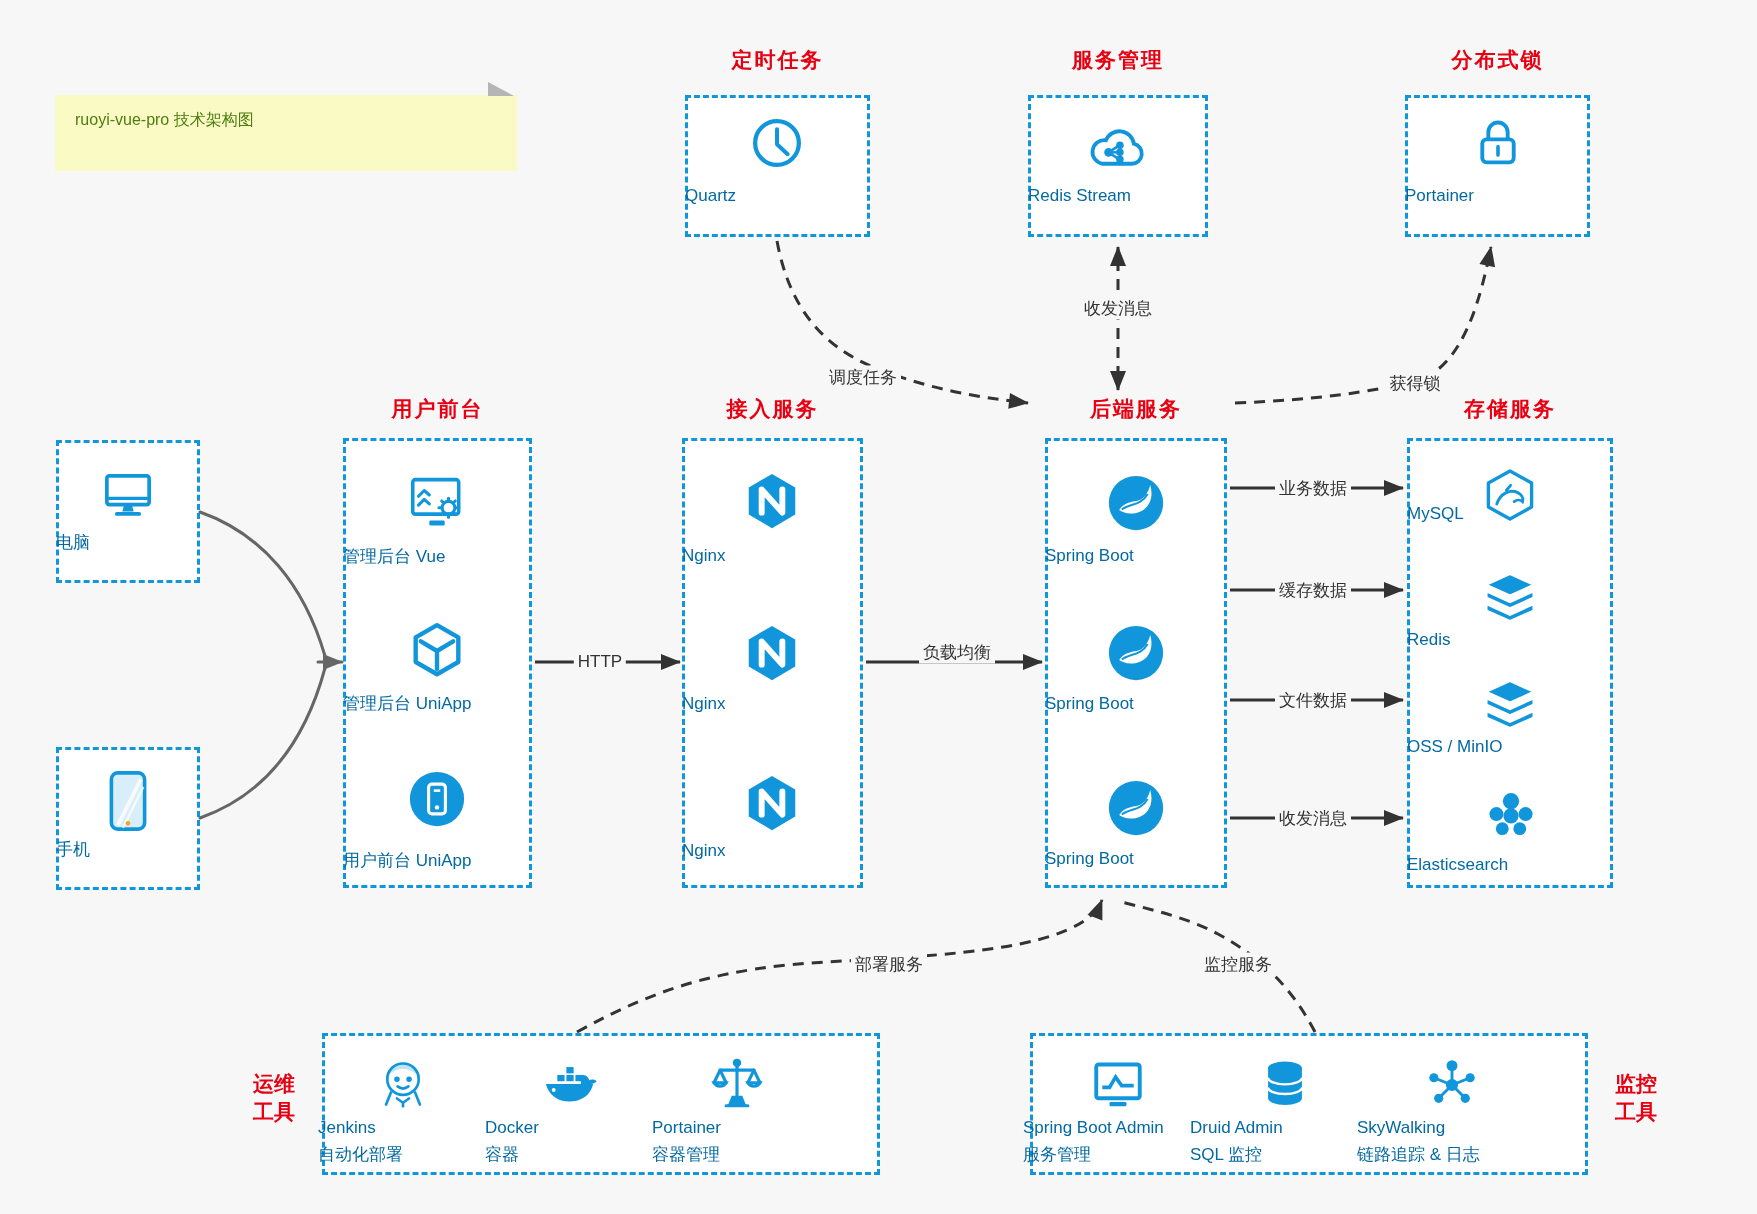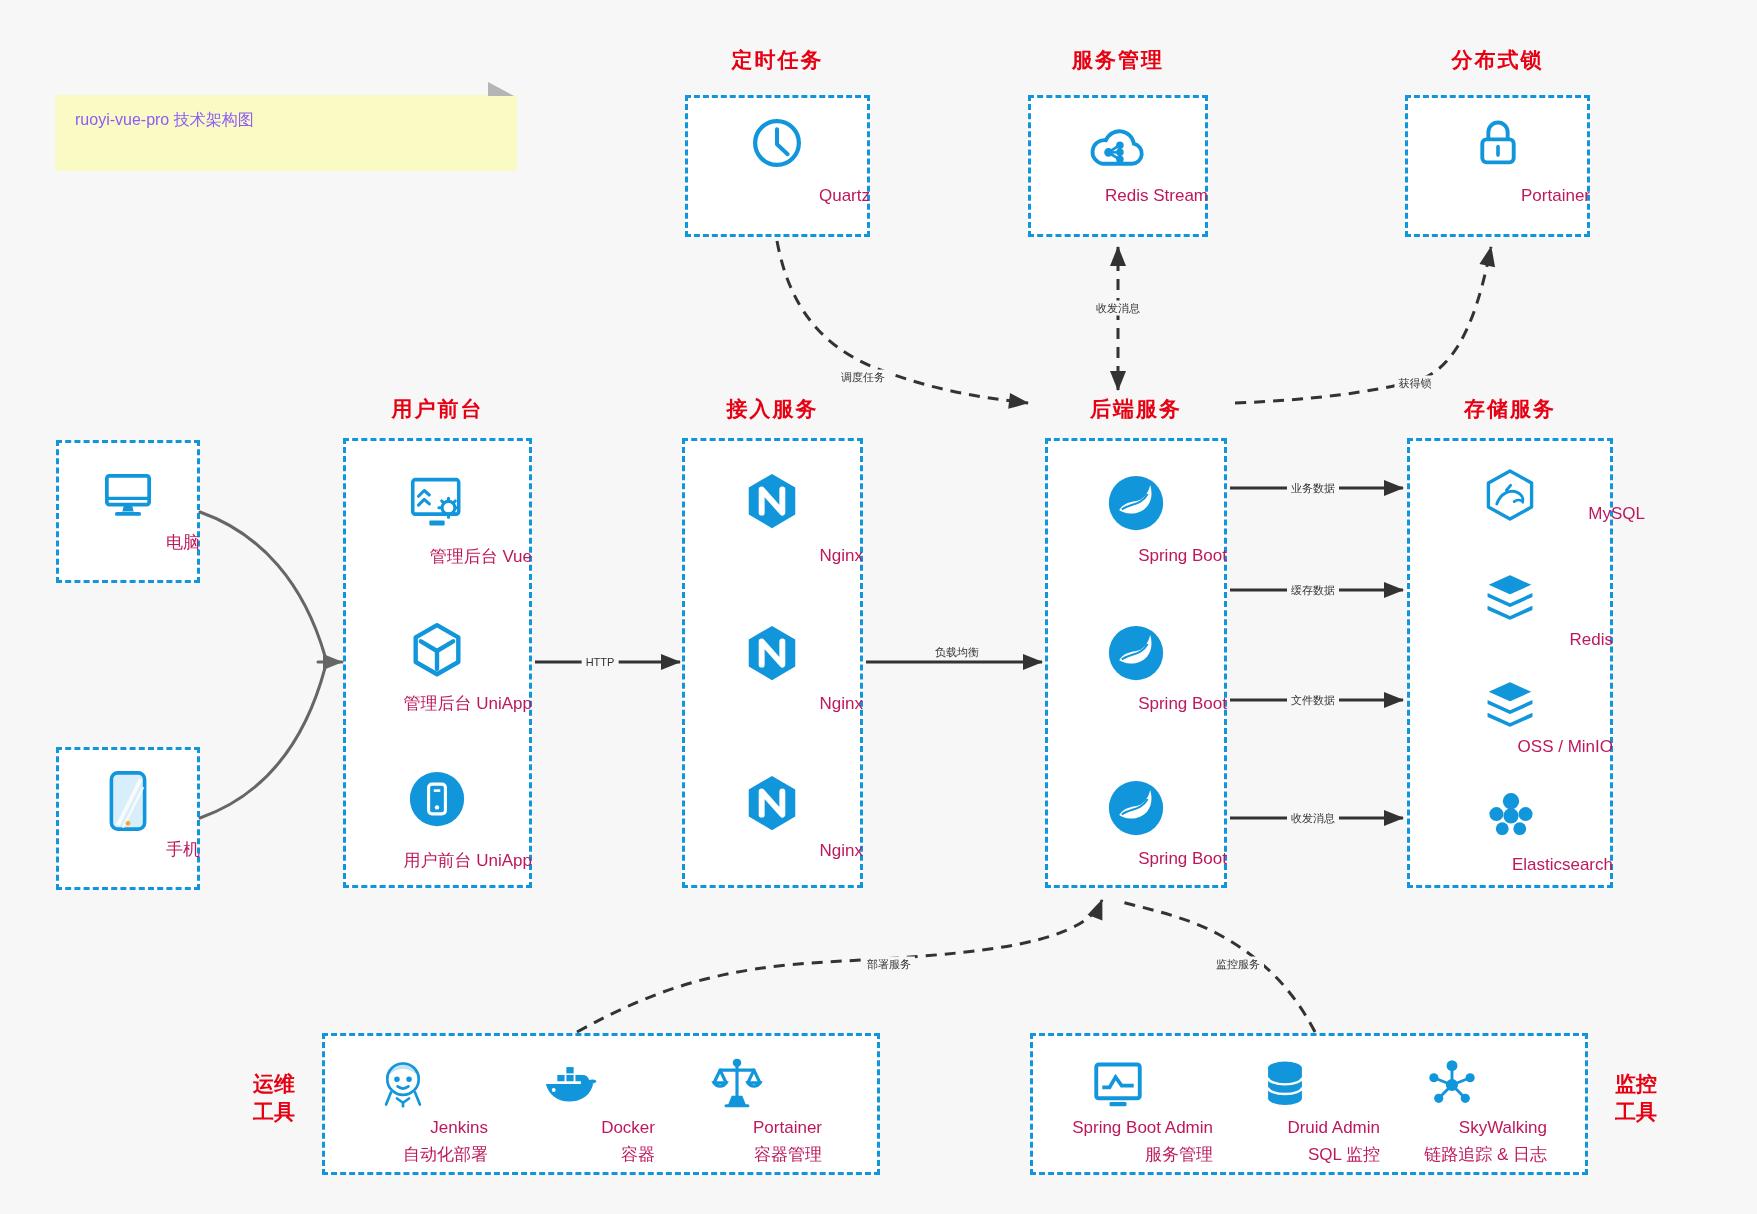--- a/index.html
+++ b/index.html
@@ -2,25 +2,25 @@
 <html style="--accent: #1296db; --red: #e60012; --bg: #f7f7f8; --note: #fafac5;"><head>
 <meta charset="utf-8">
 <style>
   html,body{margin:0;padding:0}
   body{font-family:"Liberation Sans","DejaVu Sans",sans-serif;background:#eee}
   #canvas{position:relative;width:1757px;height:1214px;background:var(--bg,#f7f7f8);overflow:hidden}
   .connectors{position:absolute;left:0;top:0;z-index:1}
   .dbox{position:absolute;background:#fff;border:3px dashed var(--accent,#1296db);box-sizing:border-box;z-index:0}
   .gtitle{position:absolute;font-size:21px;font-weight:bold;color:var(--red,#e60012);text-align:center;letter-spacing:2px;z-index:2;white-space:nowrap}
   .gtitle-side{position:absolute;font-size:21px;font-weight:bold;color:var(--red,#e60012);text-align:center;line-height:28px;z-index:2;white-space:nowrap}
-  .nlabel{position:absolute;font-size:17px;color:#be185d;text-align:right;z-index:2;white-space:nowrap}
+  .nlabel{position:absolute;font-size:17px;color:#0369a1;text-align:left;z-index:2;white-space:nowrap}
   .icon{position:absolute;color:var(--accent,#1296db);z-index:2;line-height:0}
-  .elabel{position:absolute;font-size:11px;color:#333;background:var(--bg,#f7f7f8);padding:0 4px;transform:translate(-50%,-50%);white-space:nowrap;z-index:3}
+  .elabel{position:absolute;font-size:17px;color:#333;background:var(--bg,#f7f7f8);padding:0 4px;transform:translate(-50%,-50%);white-space:nowrap;z-index:3}
   .note{position:absolute;left:55px;top:95px;width:462px;height:76px;background:var(--note,#fafac5);z-index:2;box-sizing:border-box;padding:12px 0 0 20px}
-  .note div{font-size:16px;color:#8b5cf6;line-height:26px}
+  .note div{font-size:16px;color:#4d7c0f;line-height:26px}
   .fold{position:absolute;left:488px;top:82px;width:0;height:0;border-left:26px solid #b5b5b5;border-top:14px solid transparent;z-index:2}
 </style>
 </head>
 <body>
 
 <div id="canvas">
 
   <svg class="connectors" width="1757" height="1214">
     <defs>
       <marker id="ah" markerUnits="userSpaceOnUse" markerWidth="24" markerHeight="20" refX="20" refY="9" orient="auto">

